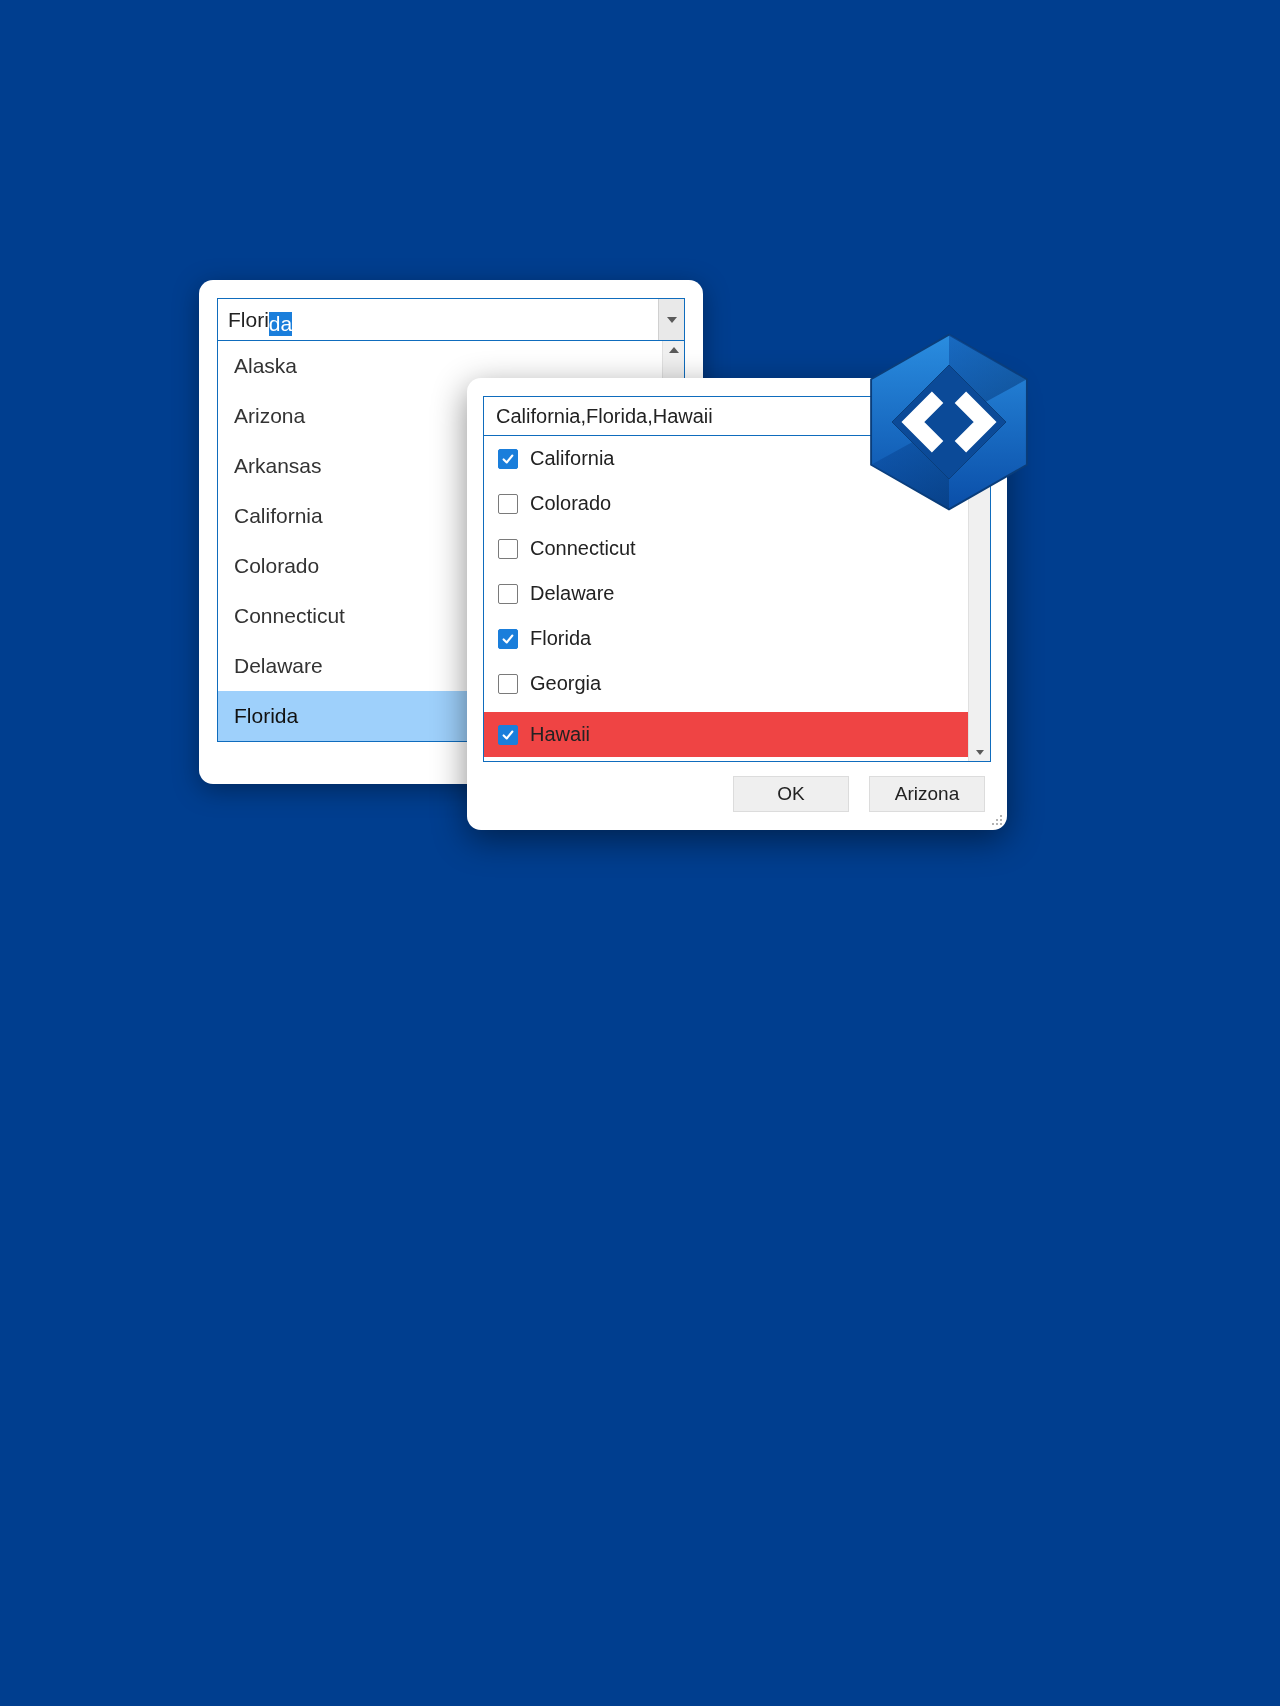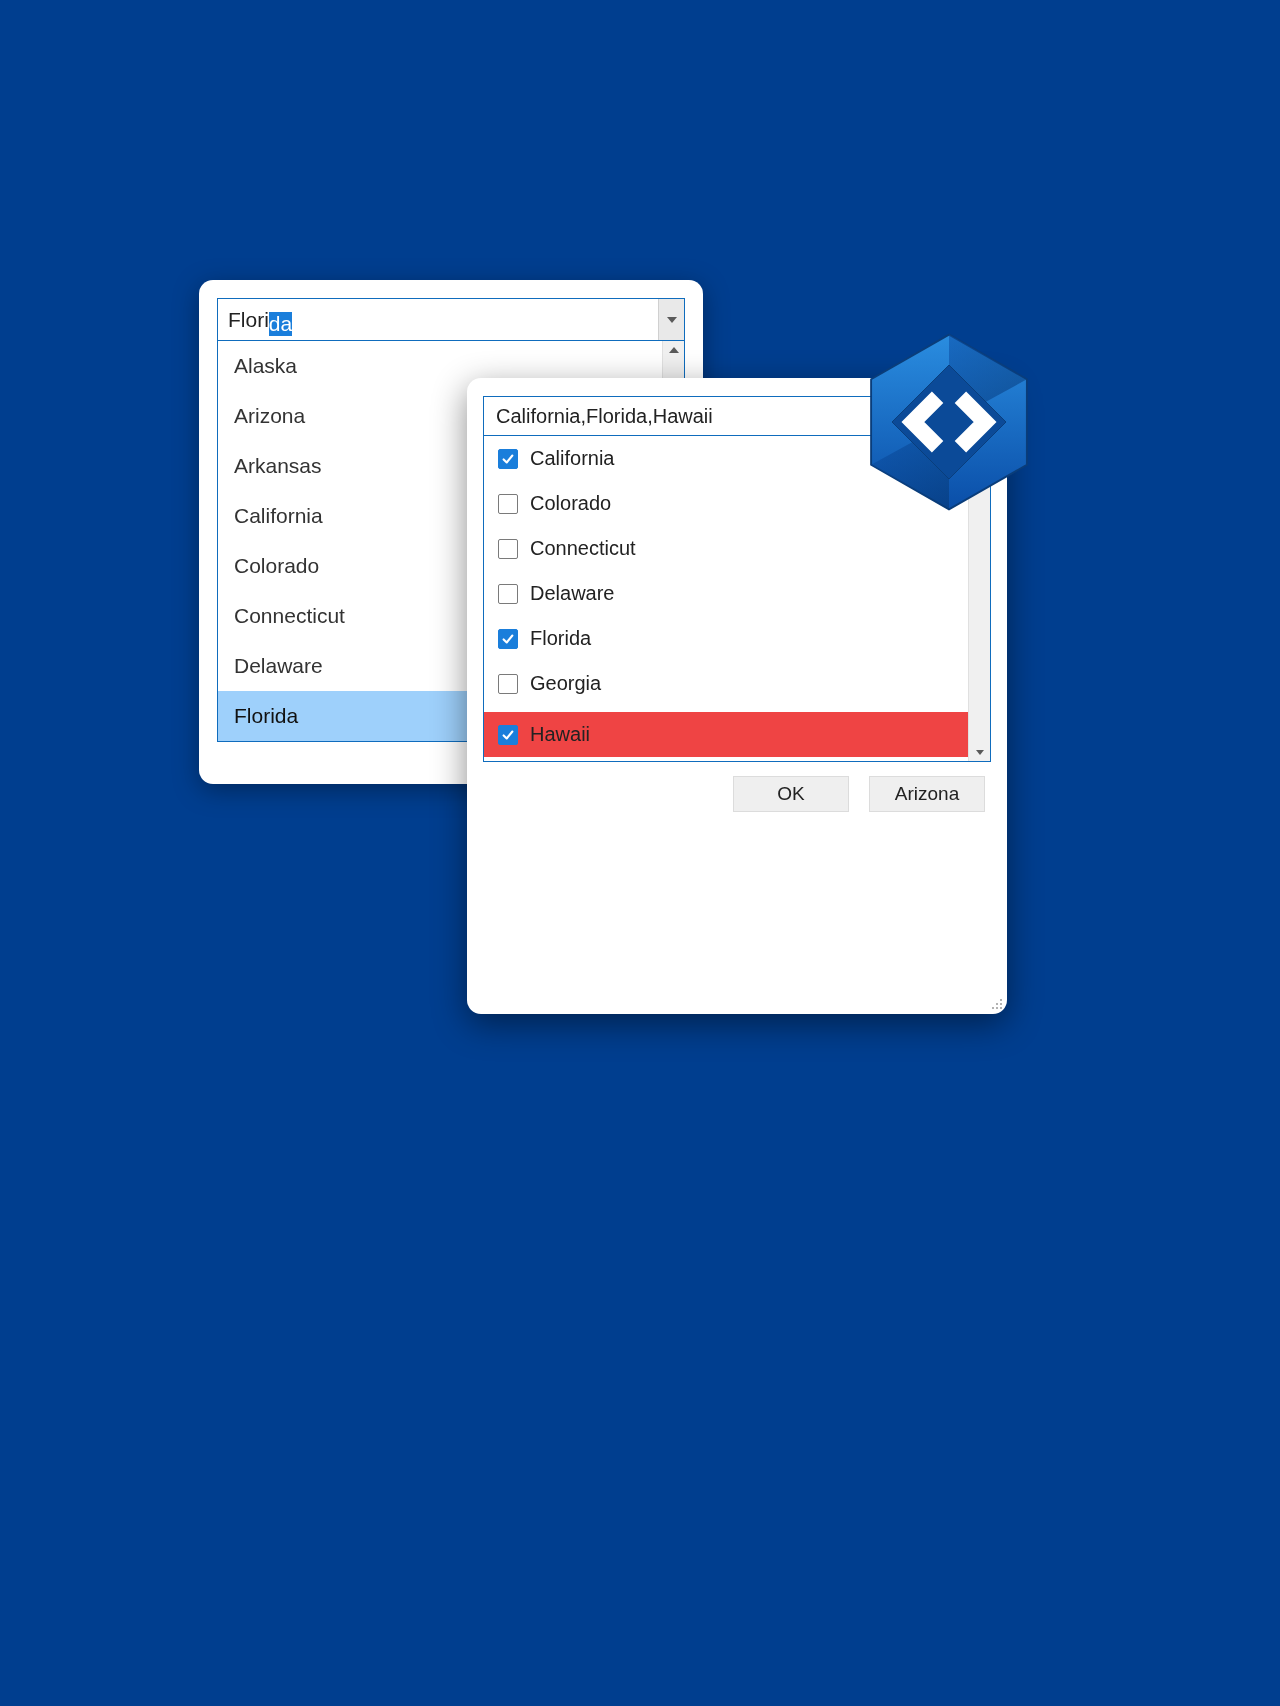--- a/index.html
+++ b/index.html
@@ -93,21 +93,21 @@
     background: #9ed0fb;
     color: #111;
   }
 
   
   .panel2 {
     position: absolute;
     left: 467px;
     top: 378px;
     width: 540px;
-    height: 636px;
+    height: 452px;
     background: #fff;
     border-radius: 14px;
     box-shadow: 0 10px 34px rgba(0,0,0,0.45);
     padding: 18px 16px 16px 16px;
   }
   .multi-input {
     border: 1px solid #0f6cbd;
     height: 40px;
     display: flex;
     align-items: center;

